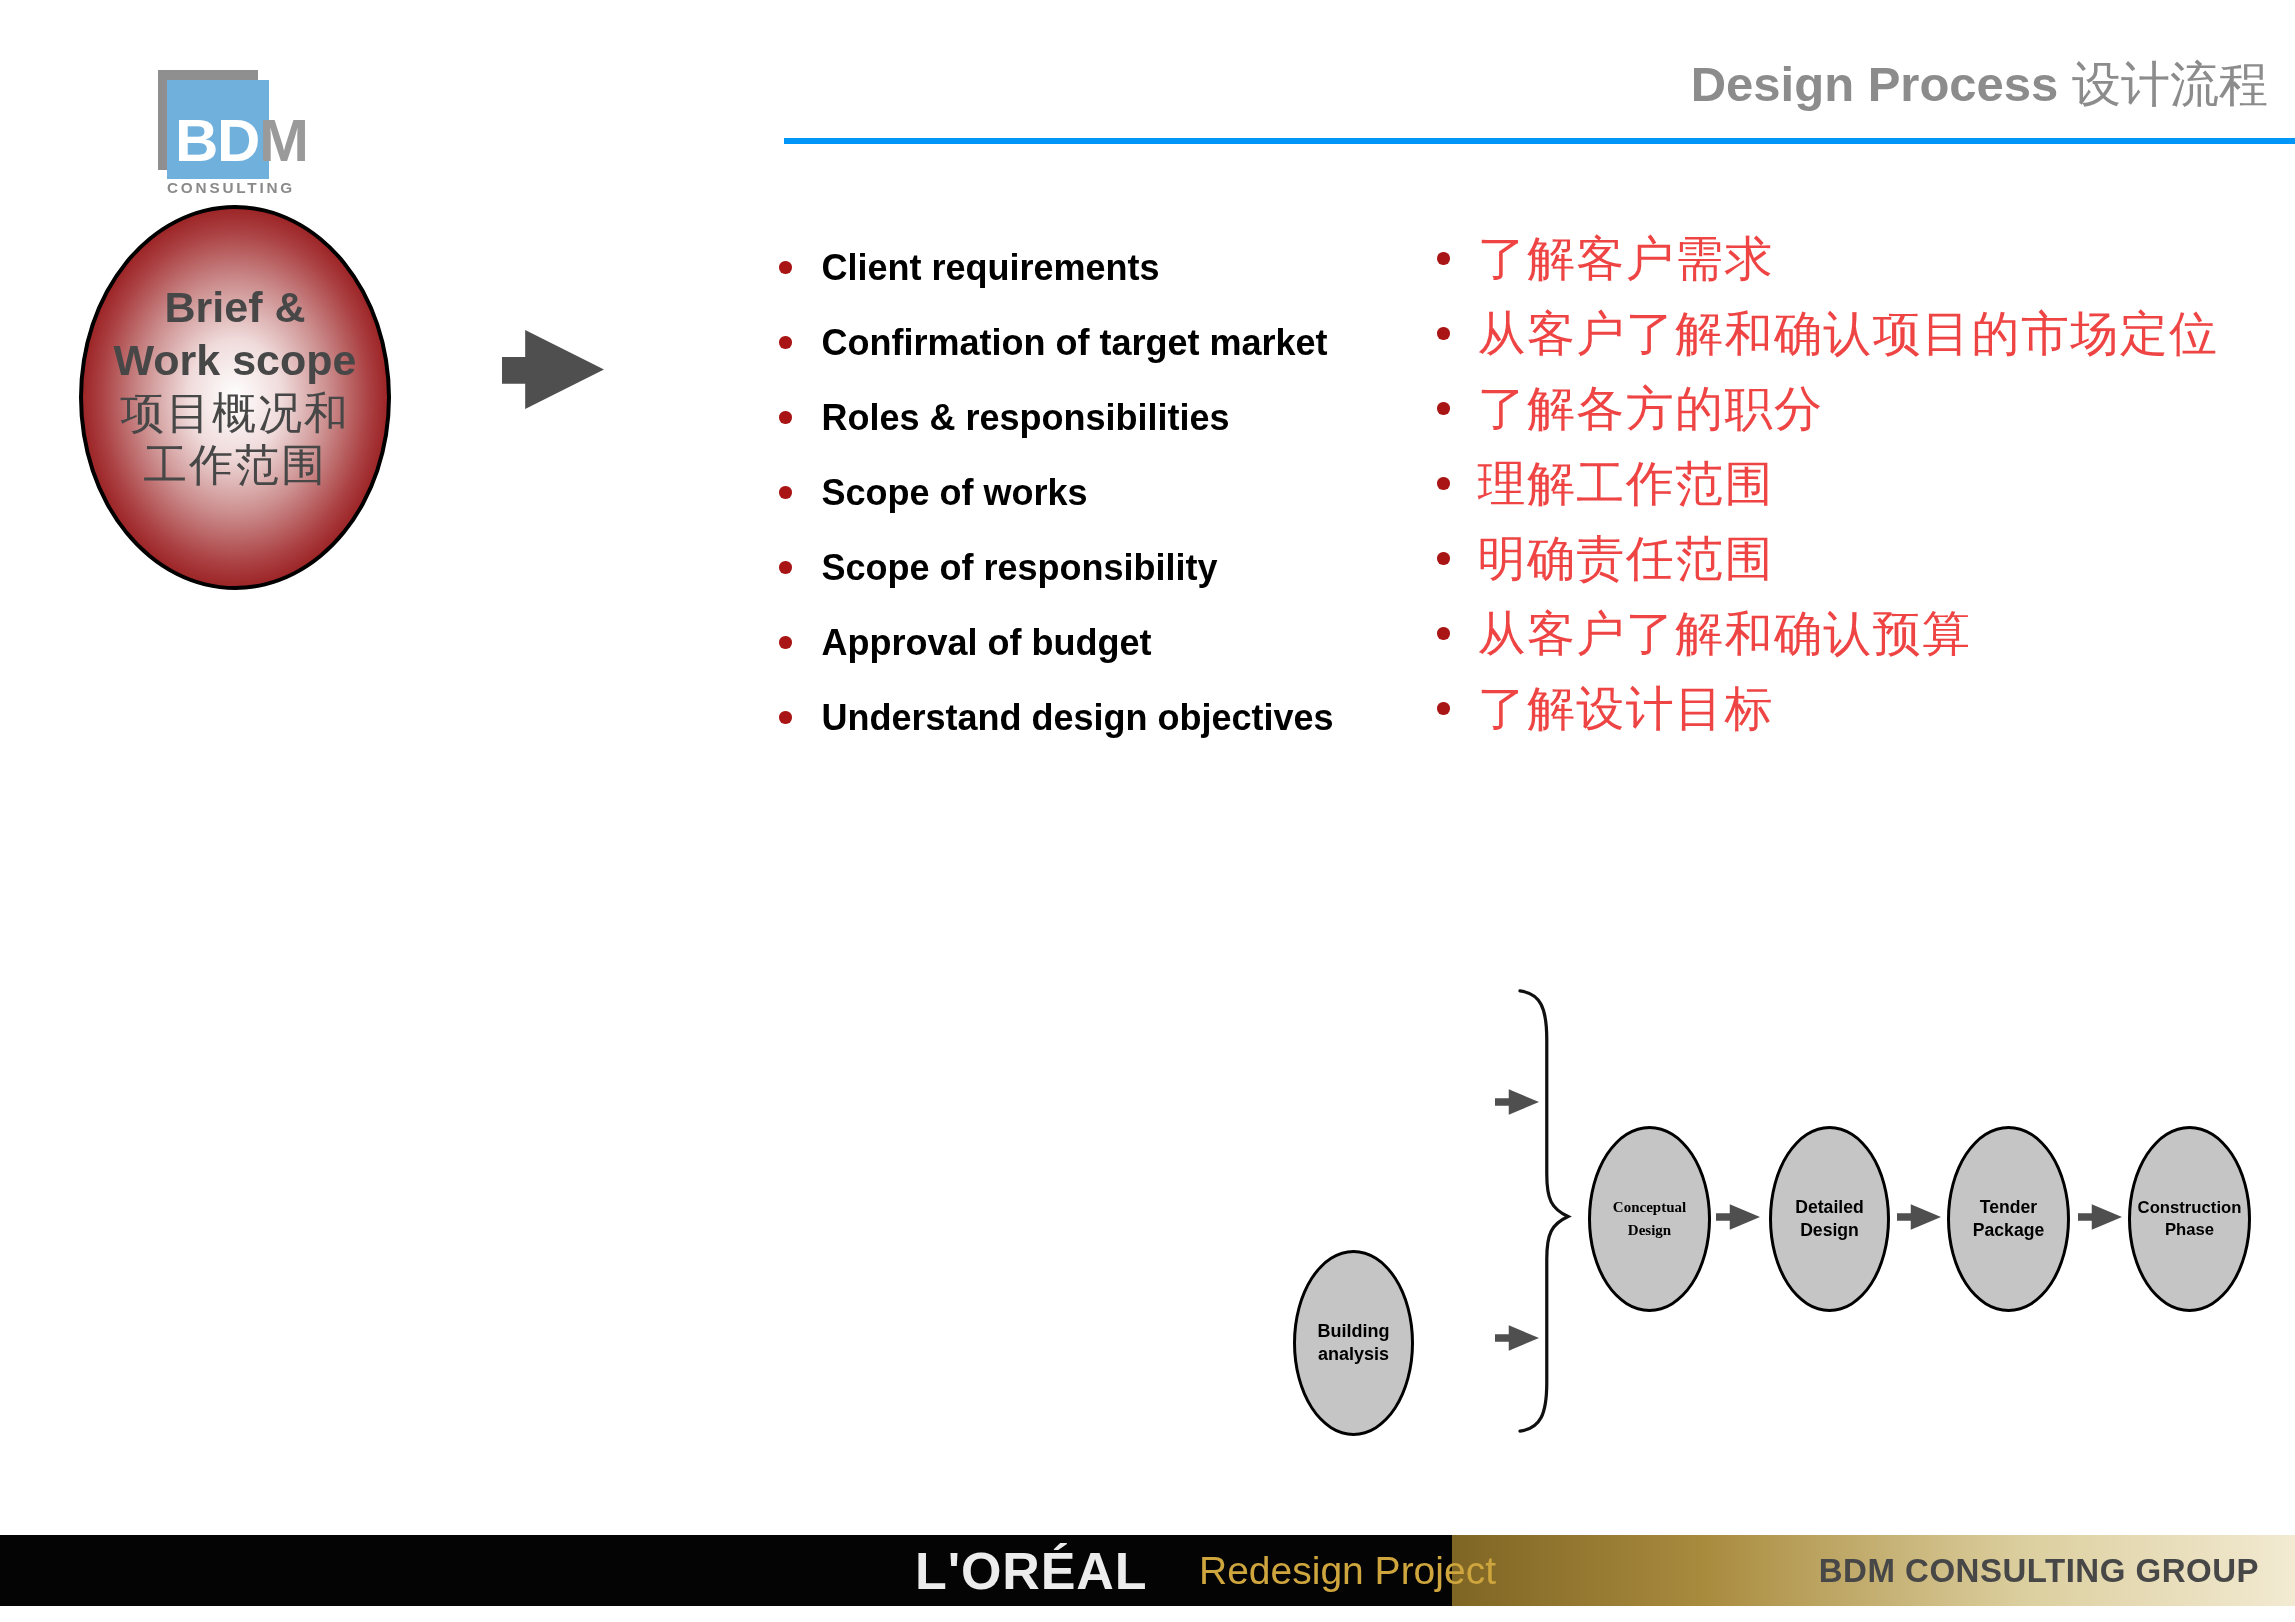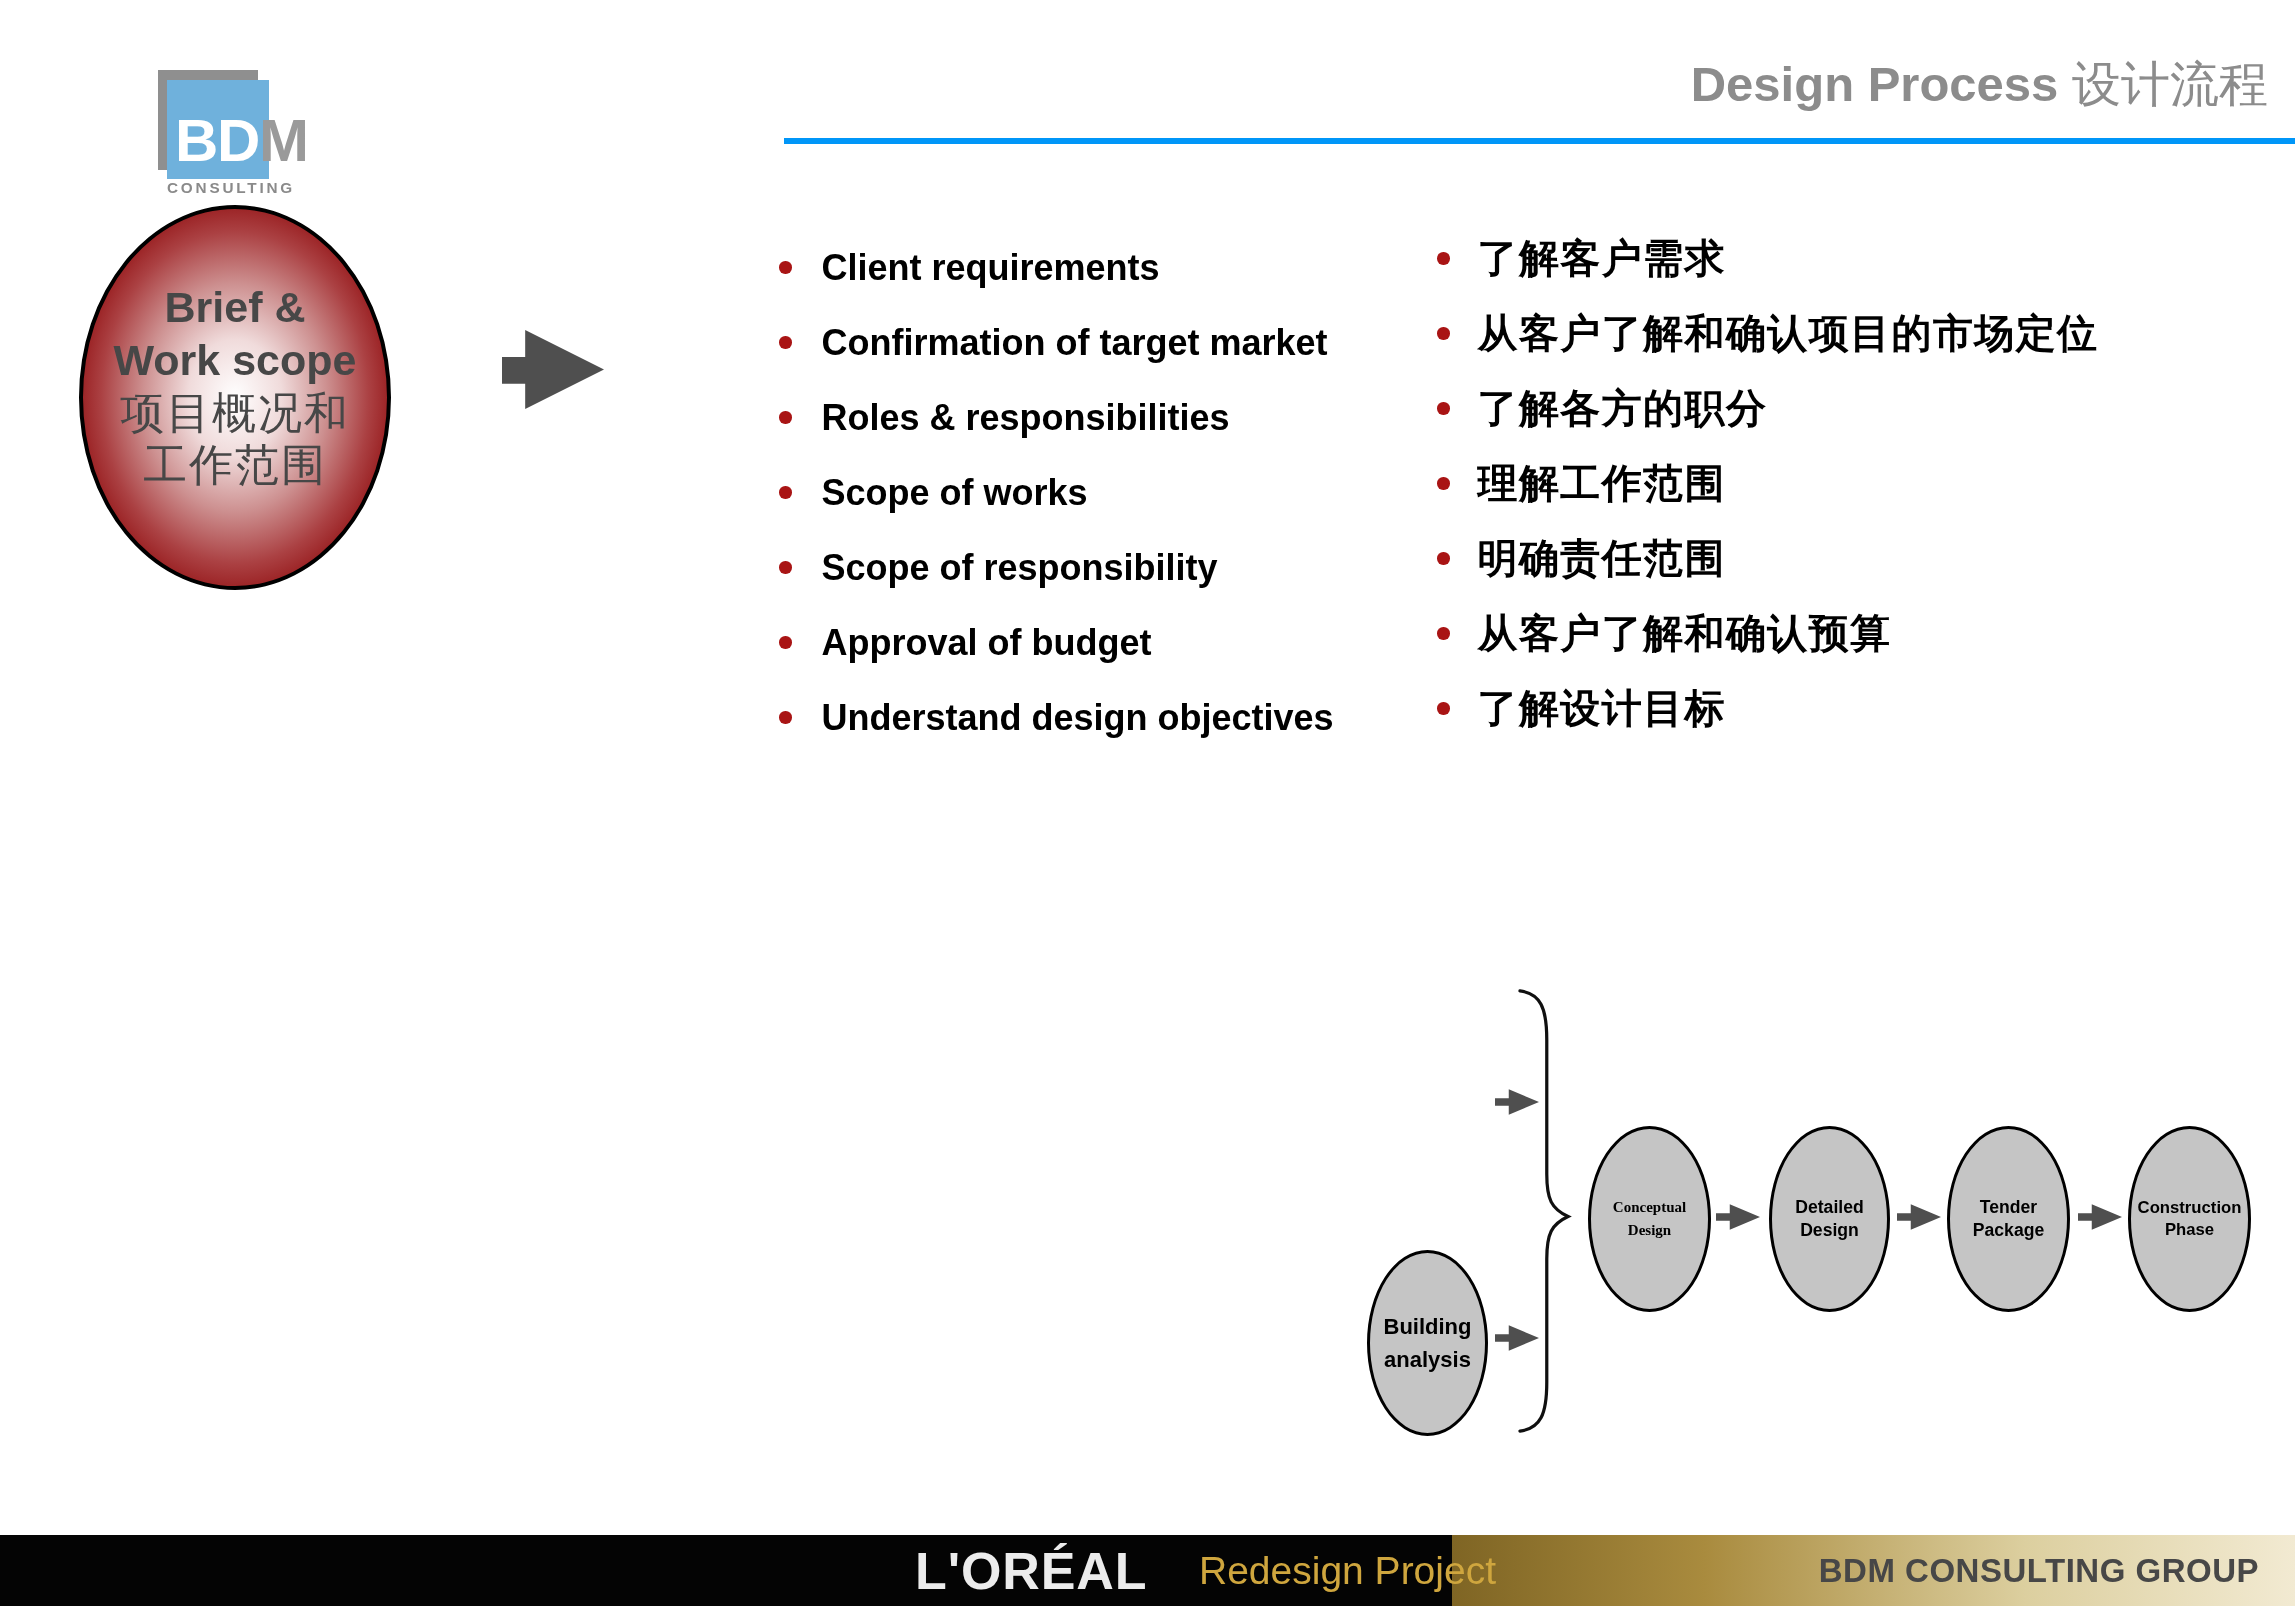--- a/index.html
+++ b/index.html
@@ -35,30 +35,30 @@
   .big-arrow{position:absolute;left:502px;top:330px;}
 
   
   .blist{position:absolute;list-style:none;margin:14px;padding:0;}
   .blist li{height:75px;display:flex;align-items:center;white-space:nowrap;}
   .bdot{width:12.5px;height:12.5px;border-radius:50%;background:#a91414;flex:0 0 auto;}
   .list-en{left:765px;top:216px;}
   .list-en li{font-size:36px;font-weight:bold;color:#000;}
   .list-en .bdot{margin-right:30px;}
   .list-zh{left:1423px;top:207px;}
-  .list-zh li{font-size:40px;font-weight:bold;color:#000000;letter-spacing:1.4px;}
+  .list-zh li{font-size:48px;font-weight:normal;color:#ef4444;letter-spacing:1.4px;}
   .list-zh .bdot{margin-right:28px;}
 
   
   .node{position:absolute;border:3.7px solid #000;border-radius:50%;
         display:flex;align-items:center;justify-content:center;text-align:center;
         white-space:pre-line;font-weight:bold;color:#000;background:#c5c5c5;}
   .node-brief{left:1368px;top:1013px;width:115px;height:191px;font-size:16.7px;line-height:21px;
       background:radial-gradient(ellipse 55% 55% at 50% 50%, #ffffff 0%, #eed6d6 32%, #c98888 60%, #a83c3e 82%, #96191b 97%);}
-  .node-building{left:1367px;top:1250px;width:115px;height:180px;font-size:22px;line-height:33px;}
+  .node-building{left:1293px;top:1250px;width:115px;height:180px;font-size:18px;line-height:23px;}
   .node-conceptual{left:1588px;top:1126px;width:117px;height:180px;font-size:15px;line-height:23px;
       font-family:"Liberation Serif",serif;}
   .node-detailed{left:1769px;top:1126px;width:115px;height:180px;font-size:17.6px;line-height:23px;}
   .node-tender{left:1947px;top:1126px;width:117px;height:180px;font-size:17.6px;line-height:23px;}
   .node-construction{left:2128px;top:1126px;width:117px;height:180px;font-size:16.7px;line-height:22px;}
   .sarrow{position:absolute;}
   .brace{position:absolute;left:1516px;top:989px;}
 
   
   .footer-black{position:absolute;left:0;top:1535px;width:1452px;height:71px;background:#040404;}

